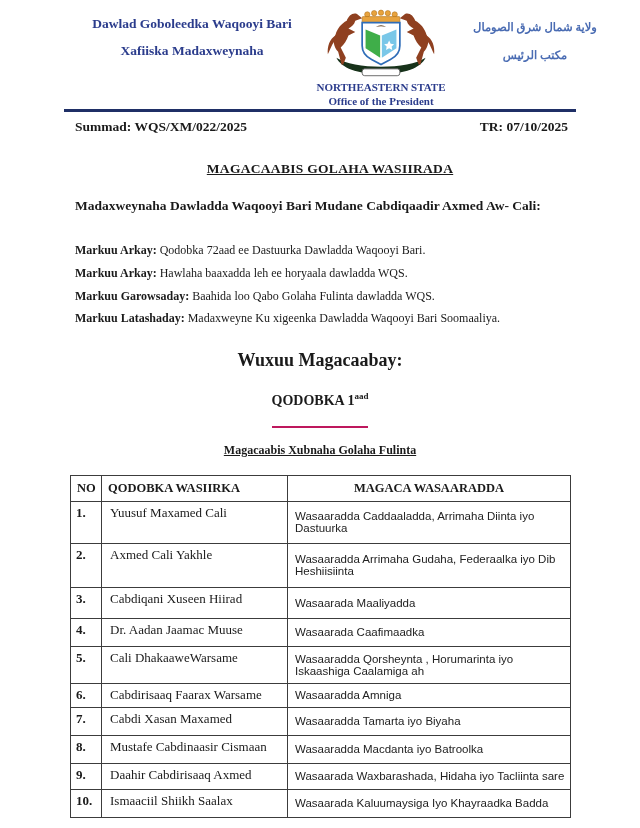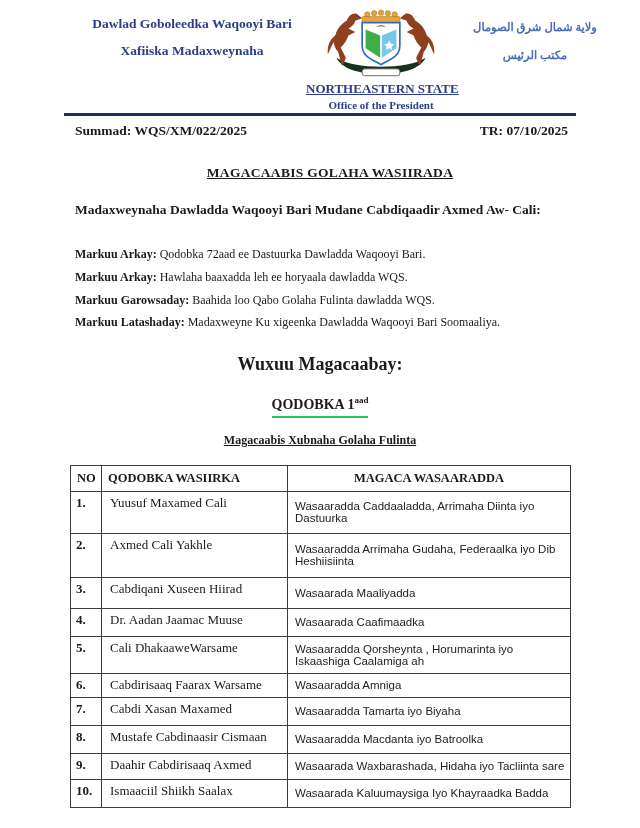--- a/index.html
+++ b/index.html
@@ -7,40 +7,40 @@
     position:relative;width:640px;height:828px;margin:0 auto;background:#ffffff;
     font-family:"Liberation Serif",serif;color:#1a1a1a;overflow:hidden;
   }
   
   .header{display:flex;align-items:flex-start;padding-top:8px;}
   .h-left{margin-left:78px;width:228px;text-align:center;padding-top:8px;}
   .h-left .line{font-weight:bold;font-size:13.5px;color:var(--header-blue);}
   .h-left .line + .line{margin-top:11px;}
   .h-center{width:150px;text-align:center;}
   .h-center svg{display:block;margin:0 auto;}
-  .h-center .state{font-weight:bold;font-size:13px;color:var(--header-blue);white-space:nowrap;margin-top:1px;text-decoration:underline;}
+  .h-center .state{font-weight:bold;font-size:11px;color:var(--header-blue);white-space:nowrap;margin-top:1px;}
   .h-center .office{font-weight:bold;font-size:11px;color:var(--header-blue);white-space:nowrap;margin-top:2px;}
   .h-right{flex:1;margin-right:26px;text-align:center;padding-top:12px;direction:rtl;}
   .h-right .line{font-weight:bold;font-size:11.5px;color:var(--arabic-blue);}
   .h-right .line + .line{margin-top:14px;}
   .rule{margin:2px 64px 0 64px;border-top:3px solid var(--rule-navy);}
   
   .refline{display:flex;justify-content:space-between;margin:7px 72px 0 75px;
            font-weight:bold;font-size:13.5px;}
   
   .doc-title{margin-top:26px;text-align:center;font-weight:bold;font-size:13.5px;
              text-decoration:underline;letter-spacing:.3px;padding-left:20px;}
   .addressee{margin:21px 64px 0 75px;font-weight:bold;font-size:13.5px;}
   .preamble{margin:30px 64px 0 75px;}
   .preamble .pline{font-size:12px;margin-bottom:9px;line-height:1.15;}
   .preamble .plabel{font-weight:bold;}
   .center-block{text-align:center;}
   .lead{margin-top:24px;font-weight:bold;font-size:18px;}
   .article{margin-top:11px;font-weight:bold;font-size:14px;display:inline-block;
-           border-bottom:2px solid #22c55e;padding-bottom:3px;}
+           border-bottom:2px solid #be185d;padding-bottom:17px;}
   .article sup{font-size:9px;}
   .article-wrap{margin-top:9px;}
   .subtitle{margin-top:15px;font-weight:bold;font-size:12px;text-decoration:underline;}
   
   table.ministers{border-collapse:collapse;margin:17px 0 0 70px;width:500px;table-layout:fixed;}
   .ministers th,.ministers td{border:1px solid #3c3c3c;}
   .ministers th{font-family:"Liberation Serif",serif;font-weight:bold;font-size:12.5px;
                 padding:4px 6px;text-align:left;}
   .ministers th.c-ministry{text-align:center;}
   .ministers col.g-no{width:31px;}

